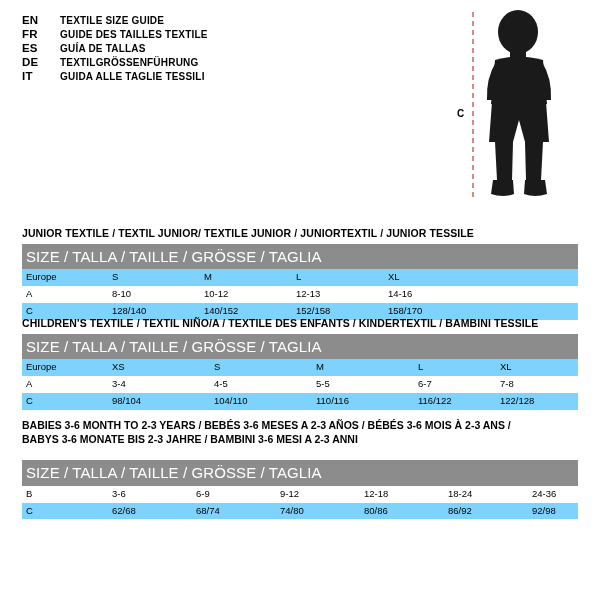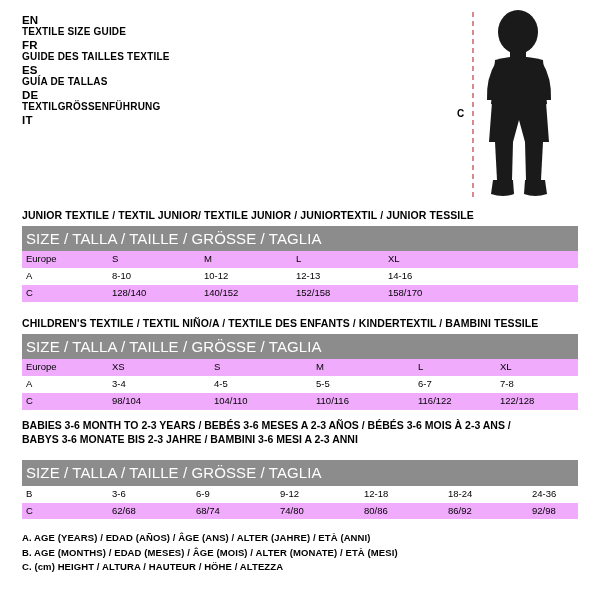--- a/index.html
+++ b/index.html
@@ -25,21 +25,20 @@
   .header {
     position: absolute;
     left: 22px;
     top: 14px;
     width: 420px;
   }
   .header-row {
     display: flex;
     align-items: baseline;
     margin-bottom: 2px;
-    flex-direction: column;
   }
   .lang-code {
     width: 38px;
     font-size: 11.5px;
     font-weight: bold;
     letter-spacing: 0.2px;
   }
   .lang-title {
     font-size: 10px;
     font-weight: bold;
@@ -90,21 +89,21 @@
   }
   tr.head-row td {
     background: #8c8c8c;
     color: #ffffff;
     font-size: 15px;
     font-weight: normal;
     padding: 4px 0 4px 4px;
     letter-spacing: 0.1px;
   }
   tr.alt td {
-    background: #f0abfc;
+    background: #7dd3fc;
   }
   tr.plain td {
     background: #ffffff;
   }
   .row-key {
     width: 86px;
   }
 
   
   .babies-title {
@@ -145,20 +144,21 @@
     <div class="header-row">
       <span class="lang-code">ES</span>
       <span class="lang-title">GUÍA DE TALLAS</span>
     </div>
     <div class="header-row">
       <span class="lang-code">DE</span>
       <span class="lang-title">TEXTILGRÖSSENFÜHRUNG</span>
     </div>
     <div class="header-row">
       <span class="lang-code">IT</span>
+      <span class="lang-title">GUIDA ALLE TAGLIE TESSILI</span>
     </div>
   </div>
 
   <div class="figure">
     <span class="c-label">C</span>
     <svg width="130" height="195" viewBox="0 0 130 195">
 
       <line x1="18" y1="4" x2="18" y2="190" stroke="#b9423a" stroke-width="1.2" stroke-dasharray="5,4"></line>
 
       <ellipse cx="63" cy="24" rx="20" ry="22" fill="#1a1a1a"></ellipse>
@@ -175,21 +175,21 @@
 
       <path d="M40 134 L58 134 L57 172 L42 172 Z" fill="#1a1a1a"></path>
 
       <path d="M70 134 L88 134 L86 172 L71 172 Z" fill="#1a1a1a"></path>
 
       <path d="M38 172 L58 172 L59 186 Q48 190 36 186 Z" fill="#1a1a1a"></path>
       <path d="M70 172 L90 172 L92 186 Q80 190 69 186 Z" fill="#1a1a1a"></path>
     </svg>
   </div>
 
-  <div class="section" style="top:209px;">
+  <div class="section" style="top:227px;">
     <div class="section-title">JUNIOR TEXTILE / TEXTIL JUNIOR/ TEXTILE JUNIOR / JUNIORTEXTIL / JUNIOR TESSILE</div>
     <table class="size-table">
       <colgroup>
         <col style="width:86px">
           <col style="width:92px">
           <col style="width:92px">
           <col style="width:92px">
           <col style="width:92px">
           <col>
       </colgroup>
@@ -302,19 +302,14 @@
           <td>68/74</td>
           <td>74/80</td>
           <td>80/86</td>
           <td>86/92</td>
           <td>92/98</td>
         </tr>
       </tbody>
     </table>
   </div>
 
-  <div class="footer">
-    <div>A. AGE (YEARS) / EDAD (AÑOS) / ÂGE (ANS) / ALTER (JAHRE) / ETÀ (ANNI)</div>
-    <div>B. AGE (MONTHS) / EDAD (MESES) / ÂGE (MOIS) / ALTER (MONATE) / ETÀ (MESI)</div>
-    <div>C. (cm) HEIGHT / ALTURA / HAUTEUR / HÖHE / ALTEZZA</div>
-  </div>
 
 </div>
 
 </body></html>

